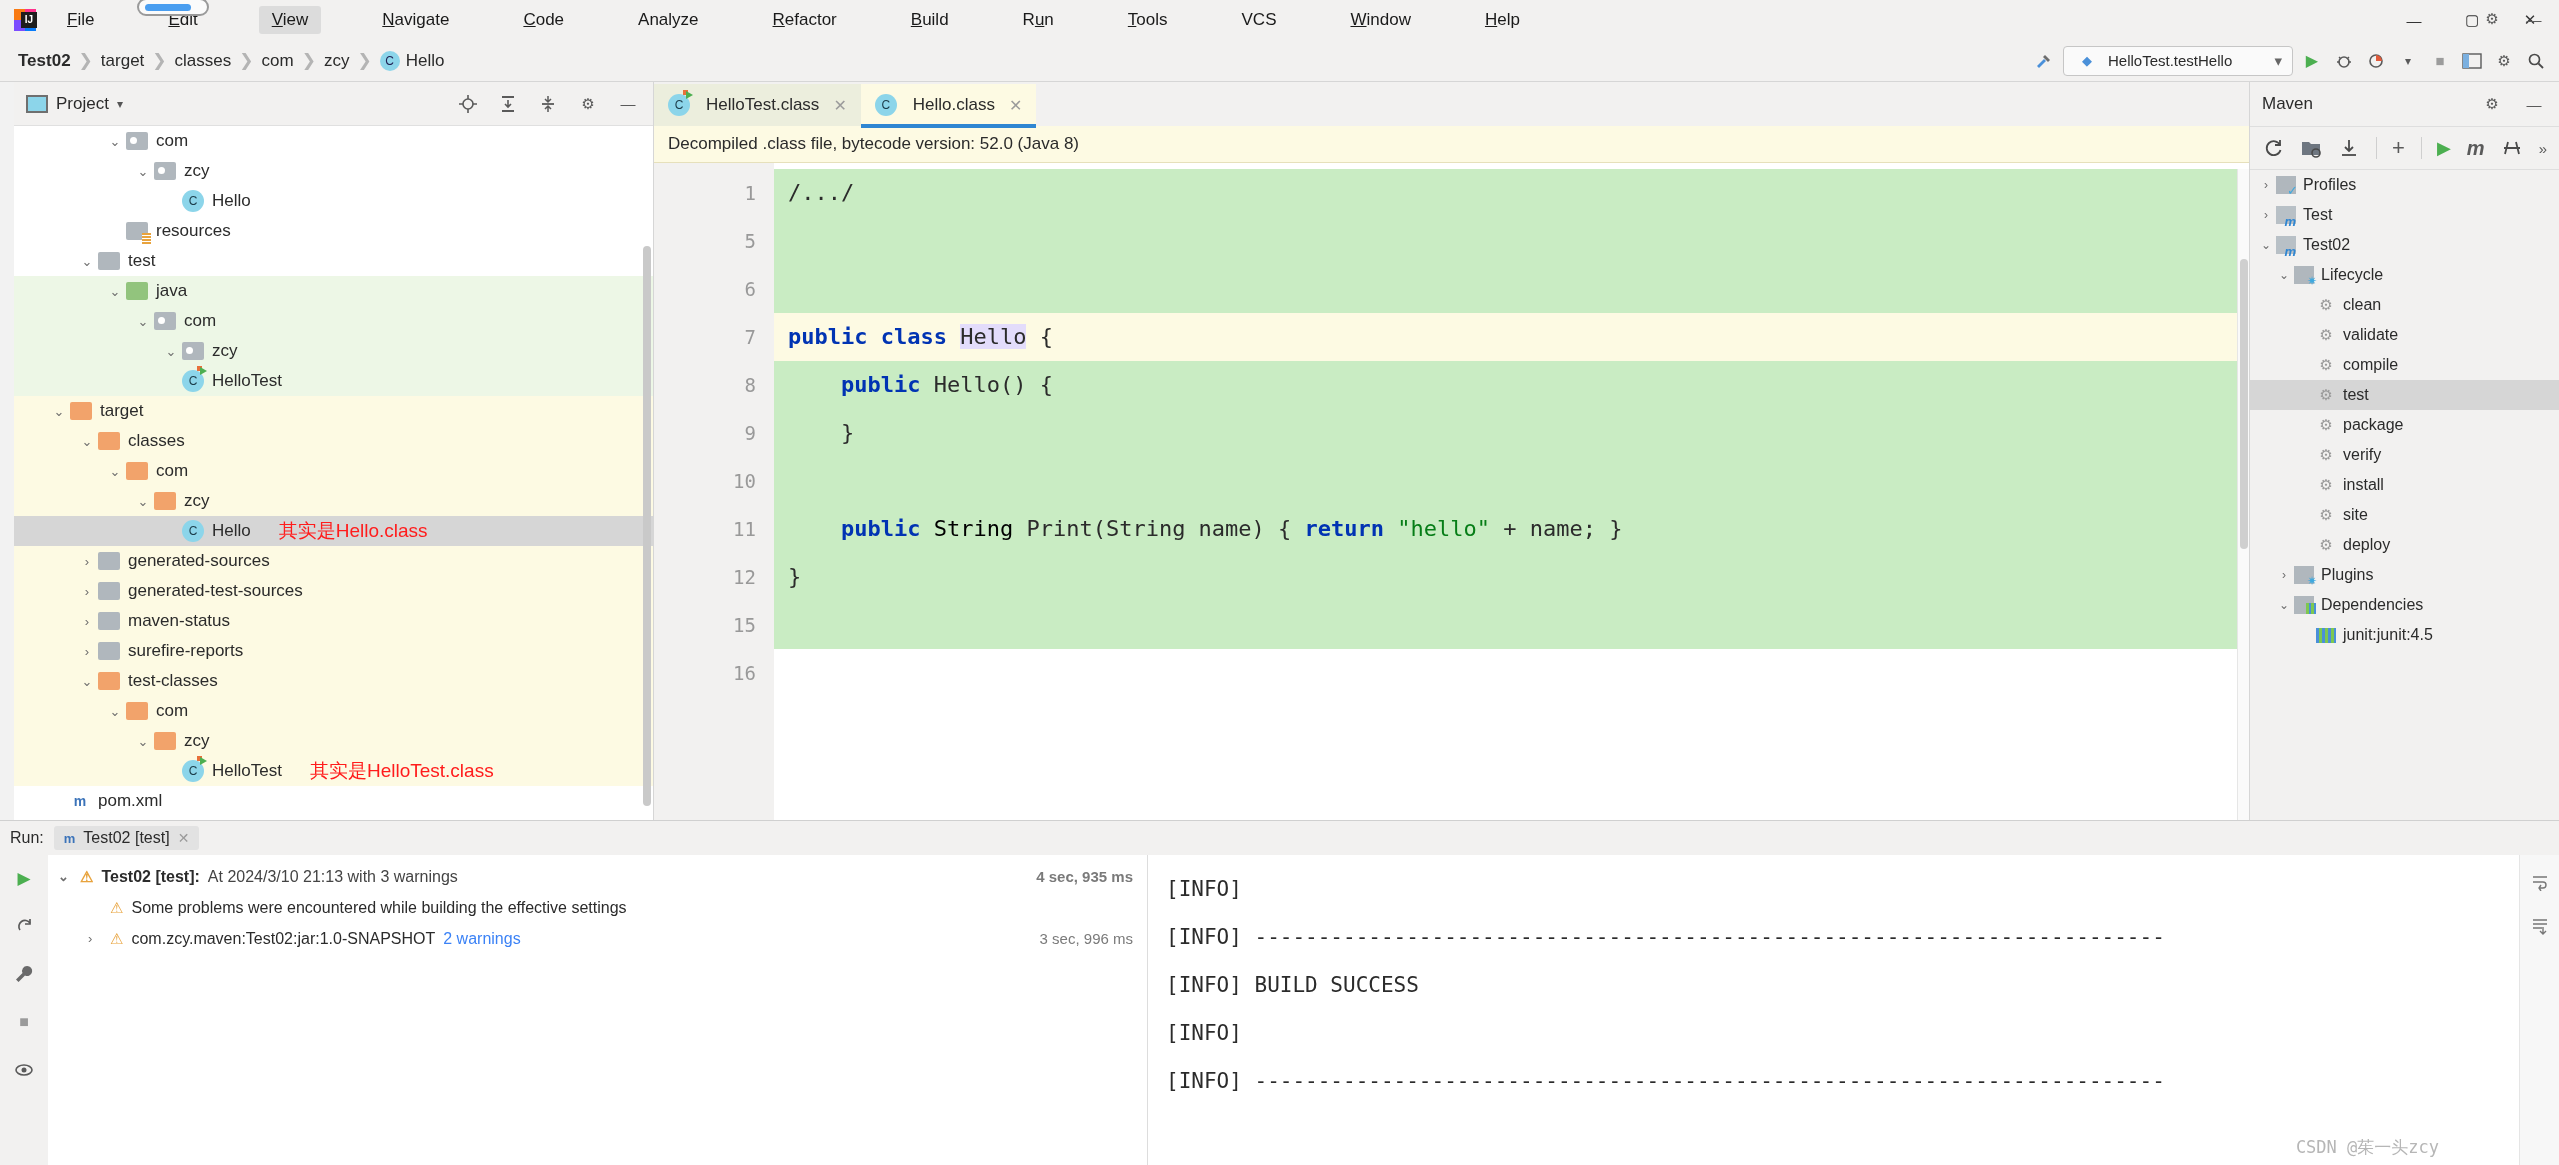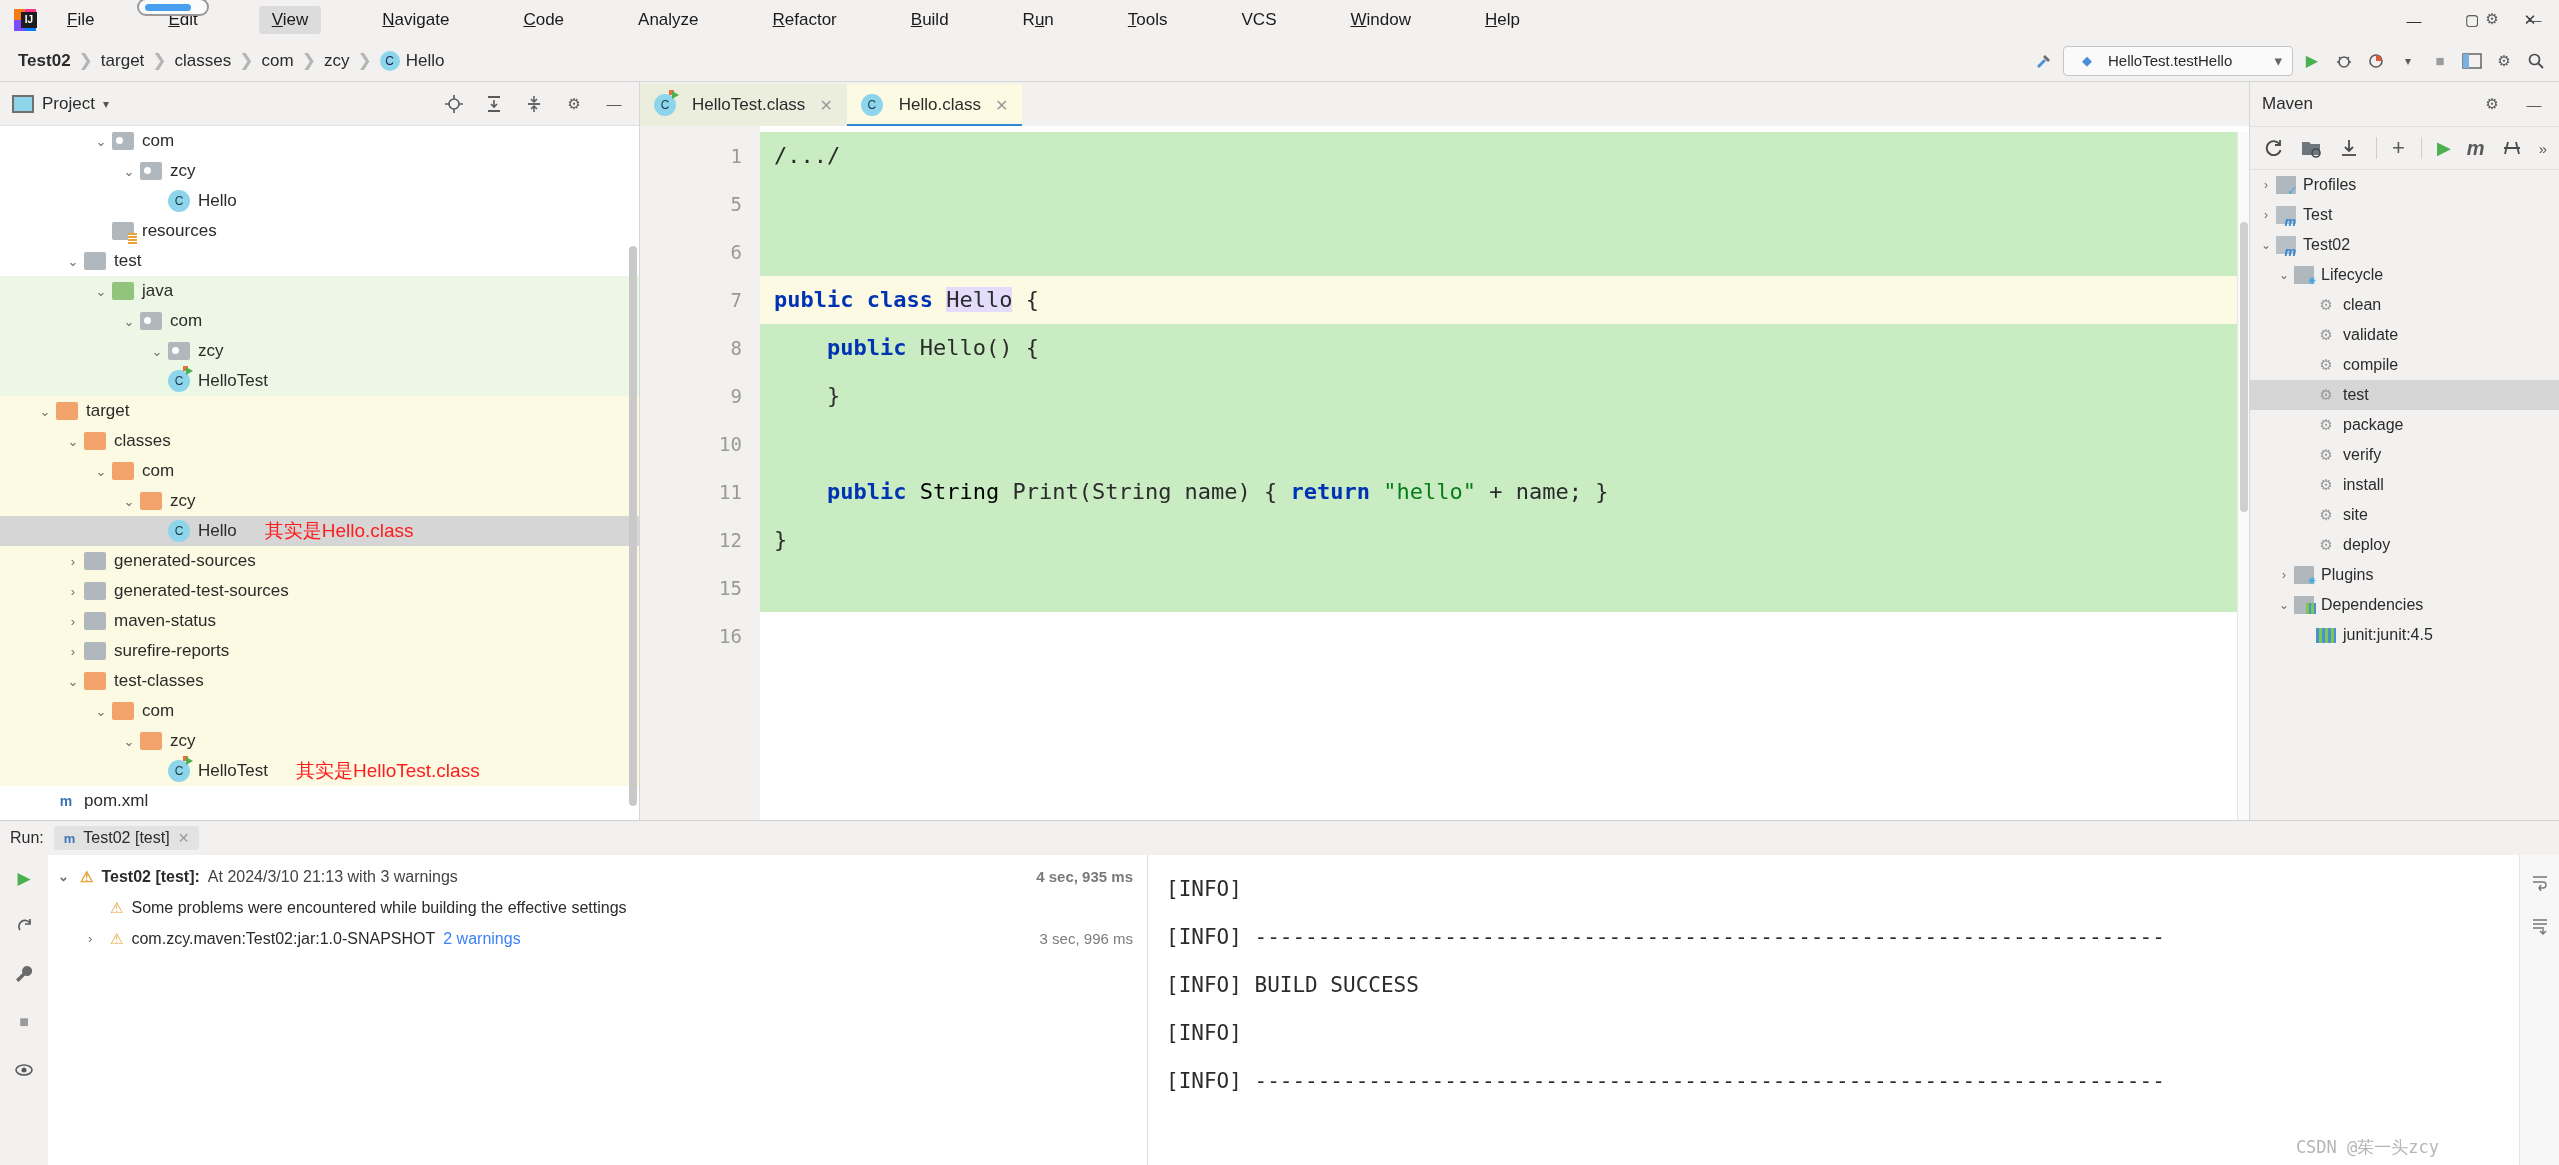--- a/index.html
+++ b/index.html
@@ -43,21 +43,21 @@
               width:20px;height:20px;border-radius:50%;background:#8cd5ea;color:#225;
               font-size:12px; margin-right:6px; flex:0 0 20px;}
   .nav-right{ margin-left:auto; display:flex; align-items:center; gap:6px;}
   .runcfg{ display:flex;align-items:center;gap:8px;border:1px solid #c6c6c6;border-radius:4px;
            background:#fafafa;height:30px;padding:0 10px;font-size:15px;min-width:230px;}
   .ic{ width:26px;height:26px;display:inline-flex;align-items:center;justify-content:center;
        font-size:15px;color:#5a5a5a;}
   .ic.run{ color:#4caf50; font-size:16px;}
 
   
-  .main{ flex:1 1 auto; display:flex; min-height:0; }
+  .main{ flex:1 1 auto; display:flex; min-height:0;padding-left:14px; }
 
   
   .project-pane{ width:640px; flex:0 0 640px; background:#fff; display:flex; flex-direction:column;
                  border-right:1px solid #d6d6d6; min-height:0;}
   .pane-header{ height:44px;flex:0 0 44px;background:#f2f1f0;display:flex;align-items:center;
                 padding:0 12px;border-bottom:1px solid #e0e0e0;}
   .pane-title{ font-size:17px; margin-left:8px;}
   .pane-header .tools{ margin-left:auto; display:flex; align-items:center; gap:14px; color:#5a5a5a;}
   .proj-icon{width:22px;height:18px;border:2px solid #6f6f6f;background:#8cd5ea;}
   .tree{ flex:1 1 auto; overflow:hidden; position:relative; font-size:17px;}
@@ -427,20 +427,21 @@
             <span class="cic test">C</span>
             <span>HelloTest.class</span>
             <span class="x">✕</span>
           </div>
           <div class="tab active">
             <span class="cic">C</span>
             <span>Hello.class</span>
             <span class="x">✕</span>
           </div>
         </div>
+      <div class="notice">Decompiled .class file, bytecode version: 52.0 (Java 8)</div>
       <div class="code-wrap">
         <div class="gutter" id="gutter">
             <div class="ln">1</div>
             <div class="ln">5</div>
             <div class="ln">6</div>
             <div class="ln">7</div>
             <div class="ln">8</div>
             <div class="ln">9</div>
             <div class="ln">10</div>
             <div class="ln">11</div>

